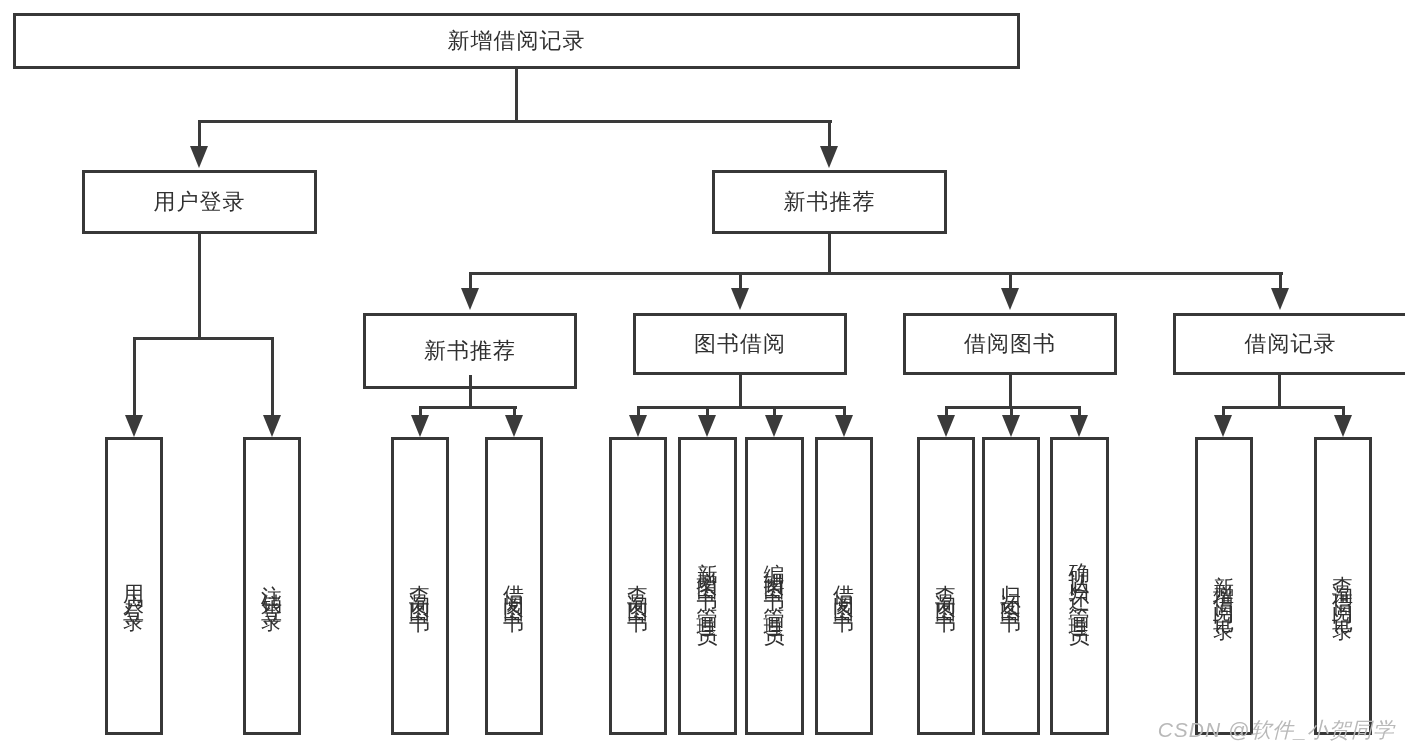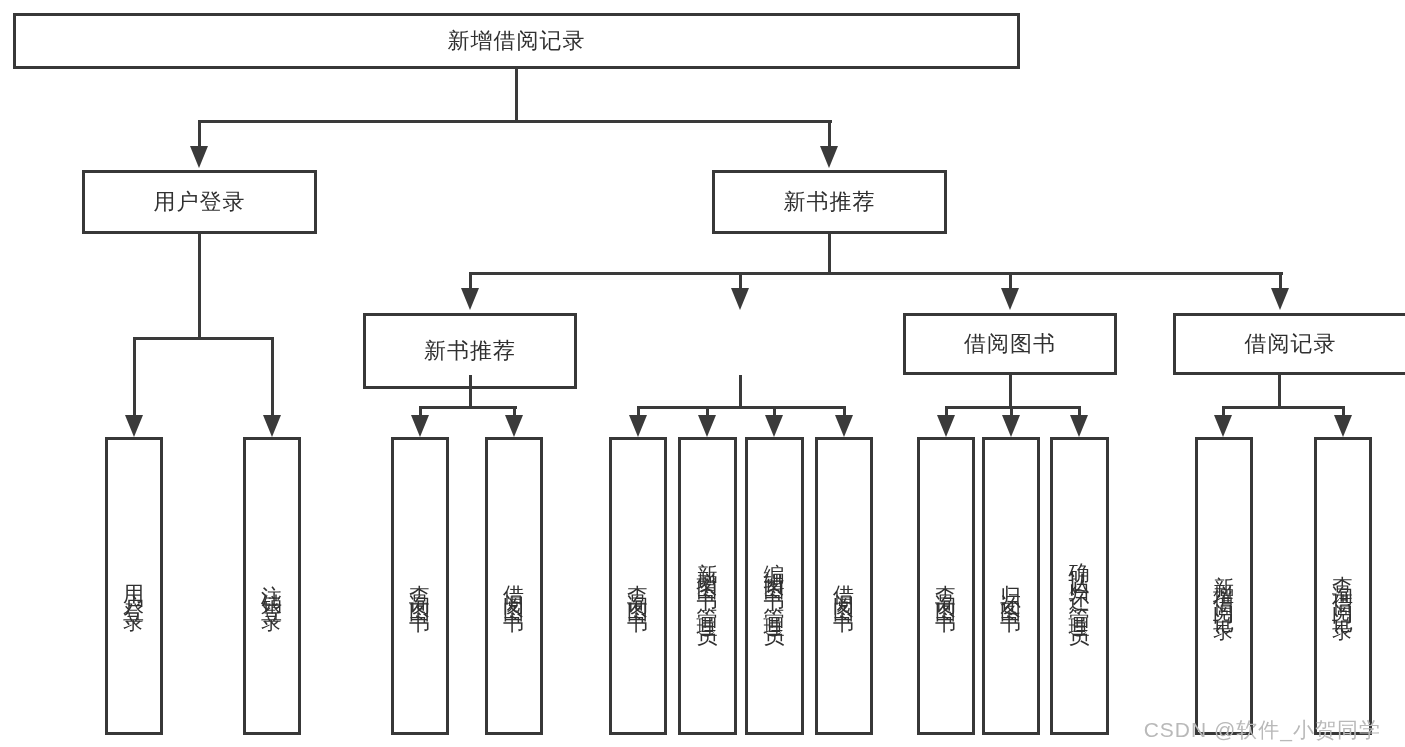--- a/index.html
+++ b/index.html
@@ -57,20 +57,23 @@
   <div class="arrow" style="left:461px;top:288px;"></div>
   <div class="vline" style="left:739px;top:272px;width:3px;height:16px;"></div>
   <div class="arrow" style="left:731px;top:288px;"></div>
   <div class="vline" style="left:1009px;top:272px;width:3px;height:16px;"></div>
   <div class="arrow" style="left:1001px;top:288px;"></div>
   <div class="vline" style="left:1279px;top:272px;width:3px;height:16px;"></div>
   <div class="arrow" style="left:1271px;top:288px;"></div>
 
   <div class="box" style="left:363px;top:313px;width:214px;height:76px;">
     <span>新书推荐</span>
+  </div>
+  <div class="box" style="left:633px;top:313px;width:214px;height:62px;">
+    <span>图书借阅</span>
   </div>
   <div class="box" style="left:903px;top:313px;width:214px;height:62px;">
     <span>借阅图书</span>
   </div>
   <div class="box" style="left:1173px;top:313px;width:235px;height:62px;">
     <span>借阅记录</span>
   </div>
 
   <div class="vline" style="left:198px;top:234px;width:3px;height:103px;"></div>
   <div class="hline" style="left:133px;top:337px;width:141px;height:3px;"></div>
@@ -150,15 +153,15 @@
     <span class="vtext">确认归还（管理员）</span>
   </div>
 
   <div class="box leaf" style="left:1195px;top:437px;width:58px;height:298px;">
     <span class="vtext">新增借阅记录</span>
   </div>
   <div class="box leaf" style="left:1314px;top:437px;width:58px;height:298px;">
     <span class="vtext">查询借阅记录</span>
   </div>
 
-  <div class="watermark" style="right:24px;top:716px;">CSDN @软件_小贺同学</div>
+  <div class="watermark" style="right:10px;top:716px;font-style:italic;">CSDN @软件_小贺同学</div>
 
 </div>
 
 </body></html>

